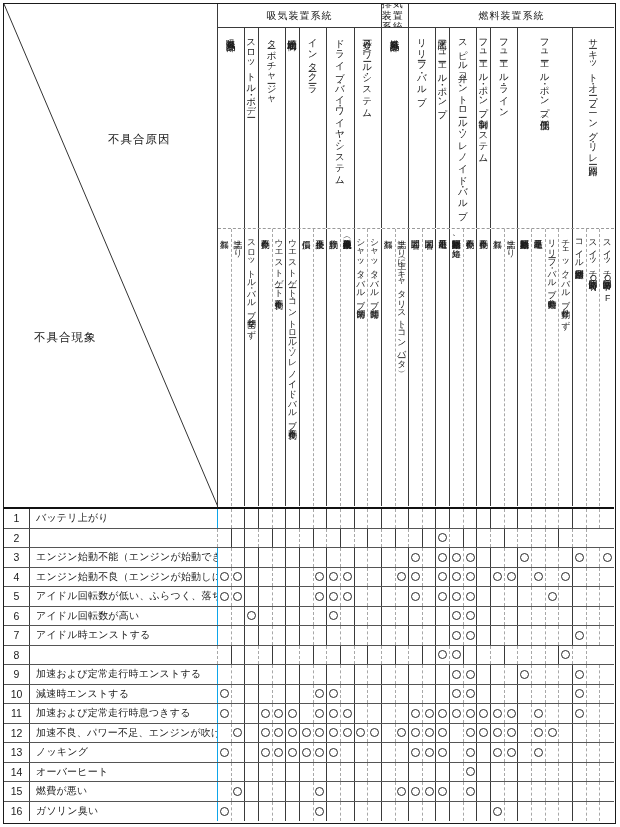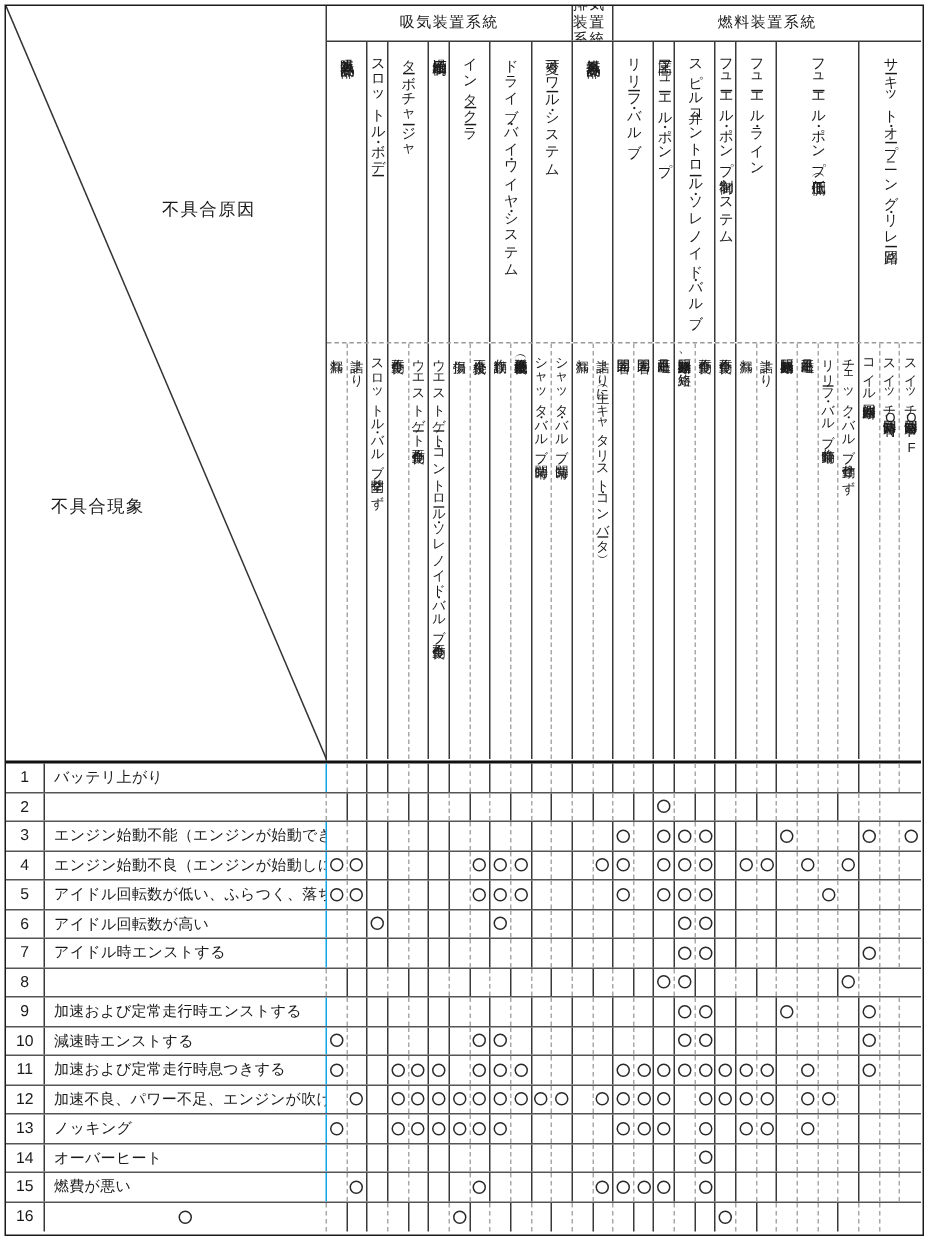--- a/index.html
+++ b/index.html
@@ -945,20 +945,21 @@
           <div class="mcell b-dash"></div>
           <div class="mcell b-dash"></div>
           <div class="mcell b-dash"></div>
           <div class="mcell b-solid"></div>
           <div class="mcell b-dash"></div>
           <div class="mcell b-dash"></div>
           <div class="mcell b-none"></div>
         </div>
         <div class="row">
           <div class="numcell">16</div>
+          <div class="lblcell">ガソリン臭い</div>
           <div class="mcell b-dash">
             <div class="circ" title="○"></div>
           </div>
           <div class="mcell b-solid"></div>
           <div class="mcell b-solid"></div>
           <div class="mcell b-dash"></div>
           <div class="mcell b-solid"></div>
           <div class="mcell b-solid"></div>
           <div class="mcell b-dash"></div>
           <div class="mcell b-solid">

